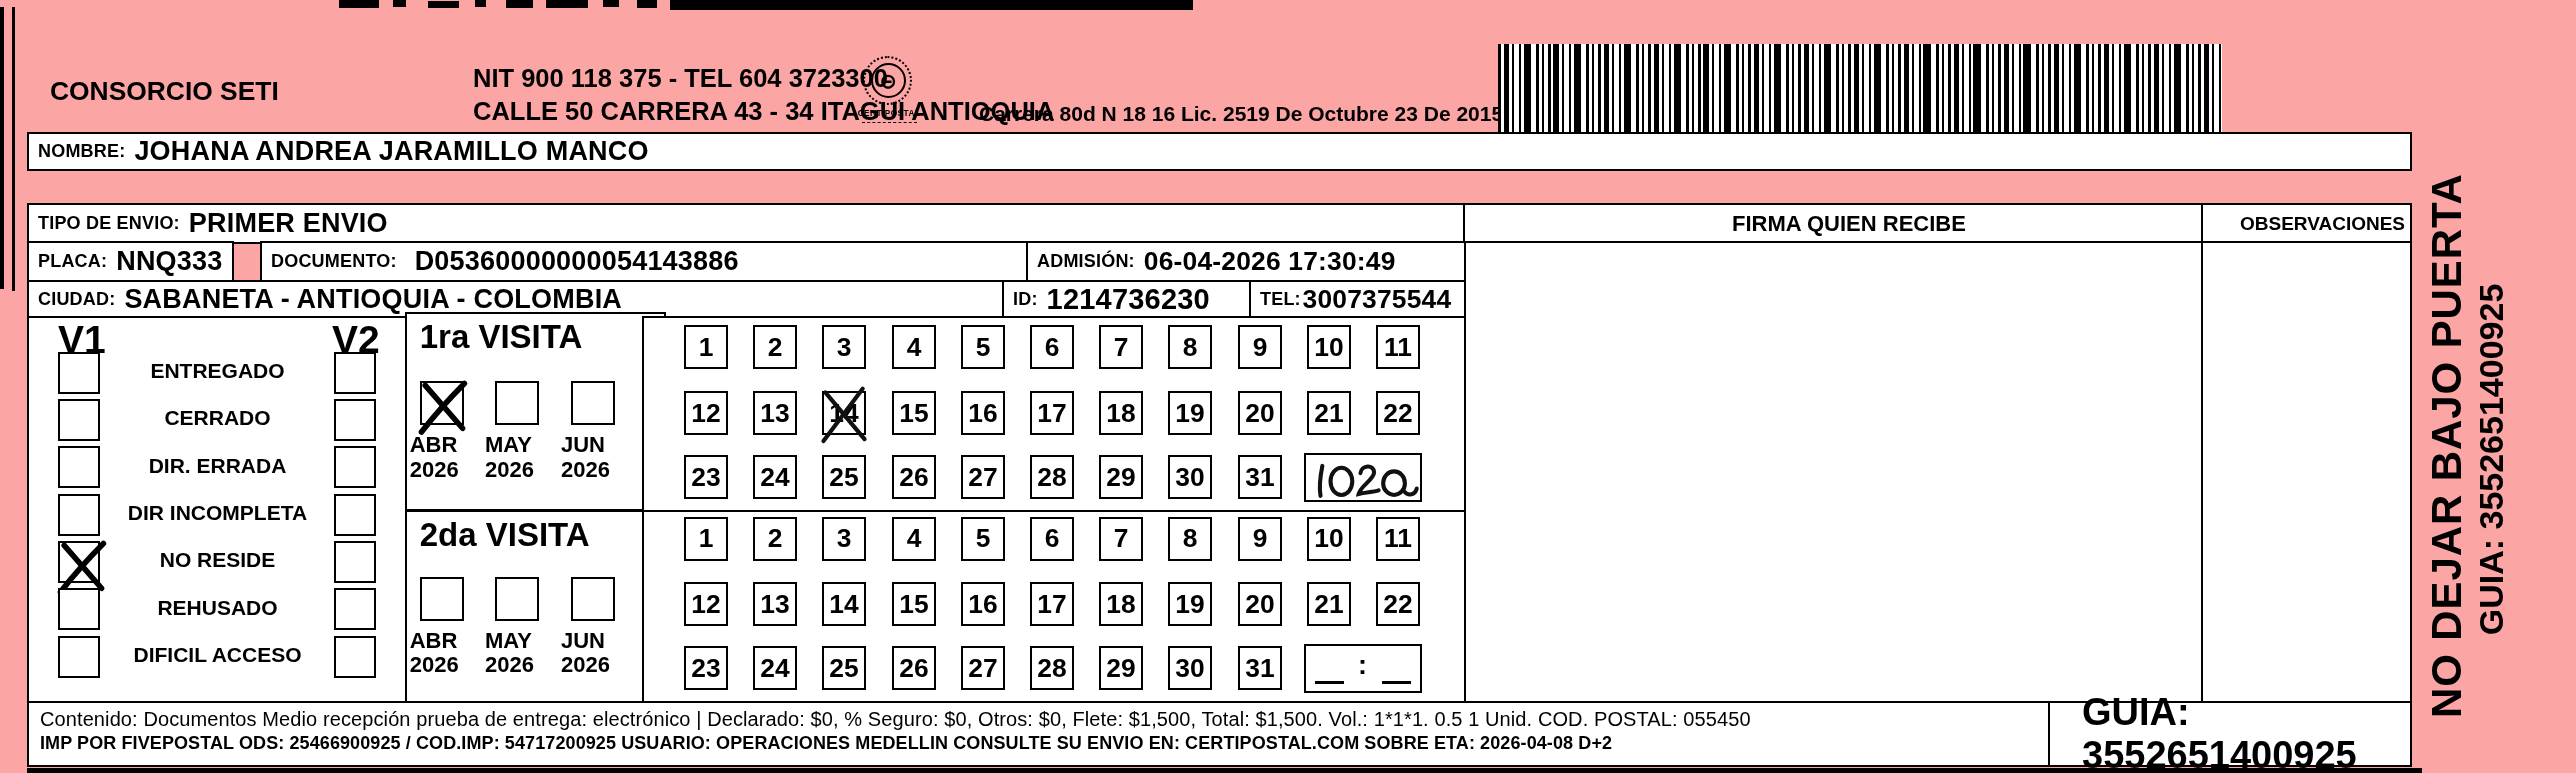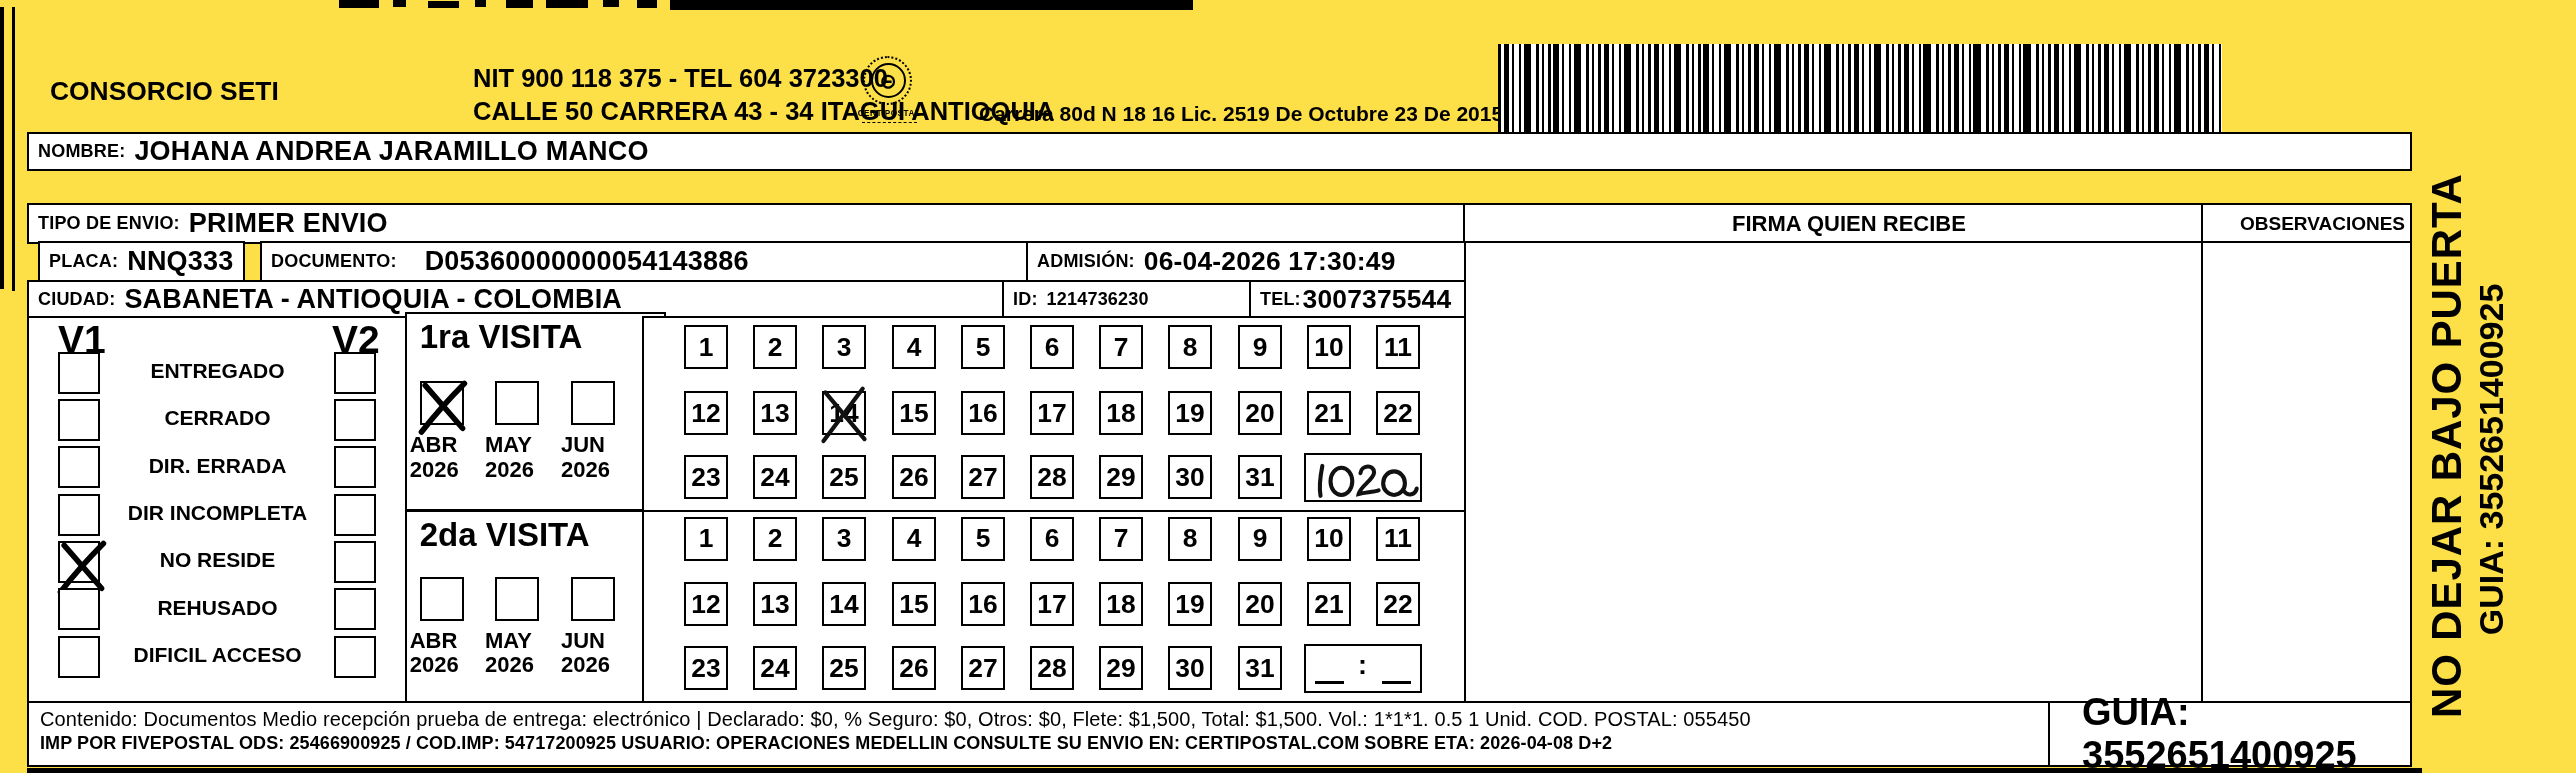--- a/index.html
+++ b/index.html
@@ -1,16 +1,16 @@
 <!DOCTYPE html>
 <html style="font-size:14.6px"><head>
 <meta charset="utf-8">
 <style>
   html,body{margin:0;padding:0;background:#fff;}
-  #page{position:relative;width:2576px;height:774px;background:#fde047;overflow:hidden;
+  #page{position:relative;width:2576px;height:774px;background:#fca5a5;overflow:hidden;
         font-family:"Liberation Sans",sans-serif;color:#000;}
   .abs{position:absolute;}
   .cell{position:absolute;border:2.7px solid #000;box-sizing:border-box;background:#fff;}
   .row-cell{display:flex;align-items:center;gap:9px;padding-left:9px;white-space:nowrap;overflow:hidden;}
   .lbl{font-size:18px;font-weight:700;letter-spacing:0.2px;}
   .val{font-size:27px;font-weight:700;letter-spacing:0.2px;}
   .hdrcell{display:flex;align-items:center;justify-content:center;font-weight:700;padding-left:32px;}
   .chk{position:absolute;width:42px;height:42px;border:2.7px solid #000;box-sizing:border-box;background:#fff;}
   .chk-label{position:absolute;width:209px;text-align:center;font-size:21px;font-weight:700;white-space:nowrap;}
   .vhdr{position:absolute;font-size:39px;font-weight:700;}
@@ -71,40 +71,40 @@
   <div class="cell row-cell" style="left:27px;top:203px;width:1439px;height:41px">
     <span class="lbl">TIPO DE ENVIO:</span>
     <span class="val">PRIMER ENVIO</span>
   </div>
   <div class="cell hdrcell" style="left:1463px;top:203px;width:740px;height:41px;font-size:22px">FIRMA QUIEN RECIBE</div>
   <div class="cell hdrcell" style="left:2201px;top:203px;width:211px;height:41px;font-size:19px">OBSERVACIONES</div>
 
   <div class="cell" style="left:1463px;top:241px;width:740px;height:463px"></div>
   <div class="cell" style="left:2201px;top:241px;width:211px;height:463px"></div>
 
-  <div class="cell row-cell" style="left:38px;top:241px;width:207px;height:41px">
+  <div class="cell row-cell" style="left:27px;top:241px;width:207px;height:41px">
     <span class="lbl">PLACA:</span>
     <span class="val">NNQ333</span>
   </div>
   <div class="cell row-cell" style="left:260px;top:241px;width:769px;height:41px">
     <span class="lbl">DOCUMENTO:</span>
-    <span class="val" style="margin-left:19px">D05360000000054143886</span>
+    <span class="val" style="margin-left:9px">D05360000000054143886</span>
   </div>
   <div class="cell row-cell" style="left:1026px;top:241px;width:440px;height:41px">
     <span class="lbl">ADMISIÓN:</span>
     <span class="val" style="font-size:26.4px">06-04-2026 17:30:49</span>
   </div>
 
   <div class="cell row-cell" style="left:27px;top:280px;width:977px;height:39px">
     <span class="lbl">CIUDAD:</span>
     <span class="val">SABANETA - ANTIOQUIA - COLOMBIA</span>
   </div>
   <div class="cell row-cell" style="left:1002px;top:280px;width:250px;height:39px">
     <span class="lbl">ID:</span>
-    <span class="val" style="font-size:18px">1214736230</span>
+    <span class="val" style="font-size:29px">1214736230</span>
   </div>
   <div class="cell row-cell" style="left:1249px;top:280px;width:217px;height:39px;gap:1.8px">
     <span class="lbl">TEL:</span>
     <span class="val" style="font-size:26.4px">3007375544</span>
   </div>
 
   <div class="cell" style="left:27px;top:316px;width:381px;height:388px">
     <div class="vhdr" style="left:29px;top:0">V1</div>
     <div class="vhdr" style="left:303px;top:0">V2</div>
   <div class="chk" style="left: 29px; top: 34px;"></div>

